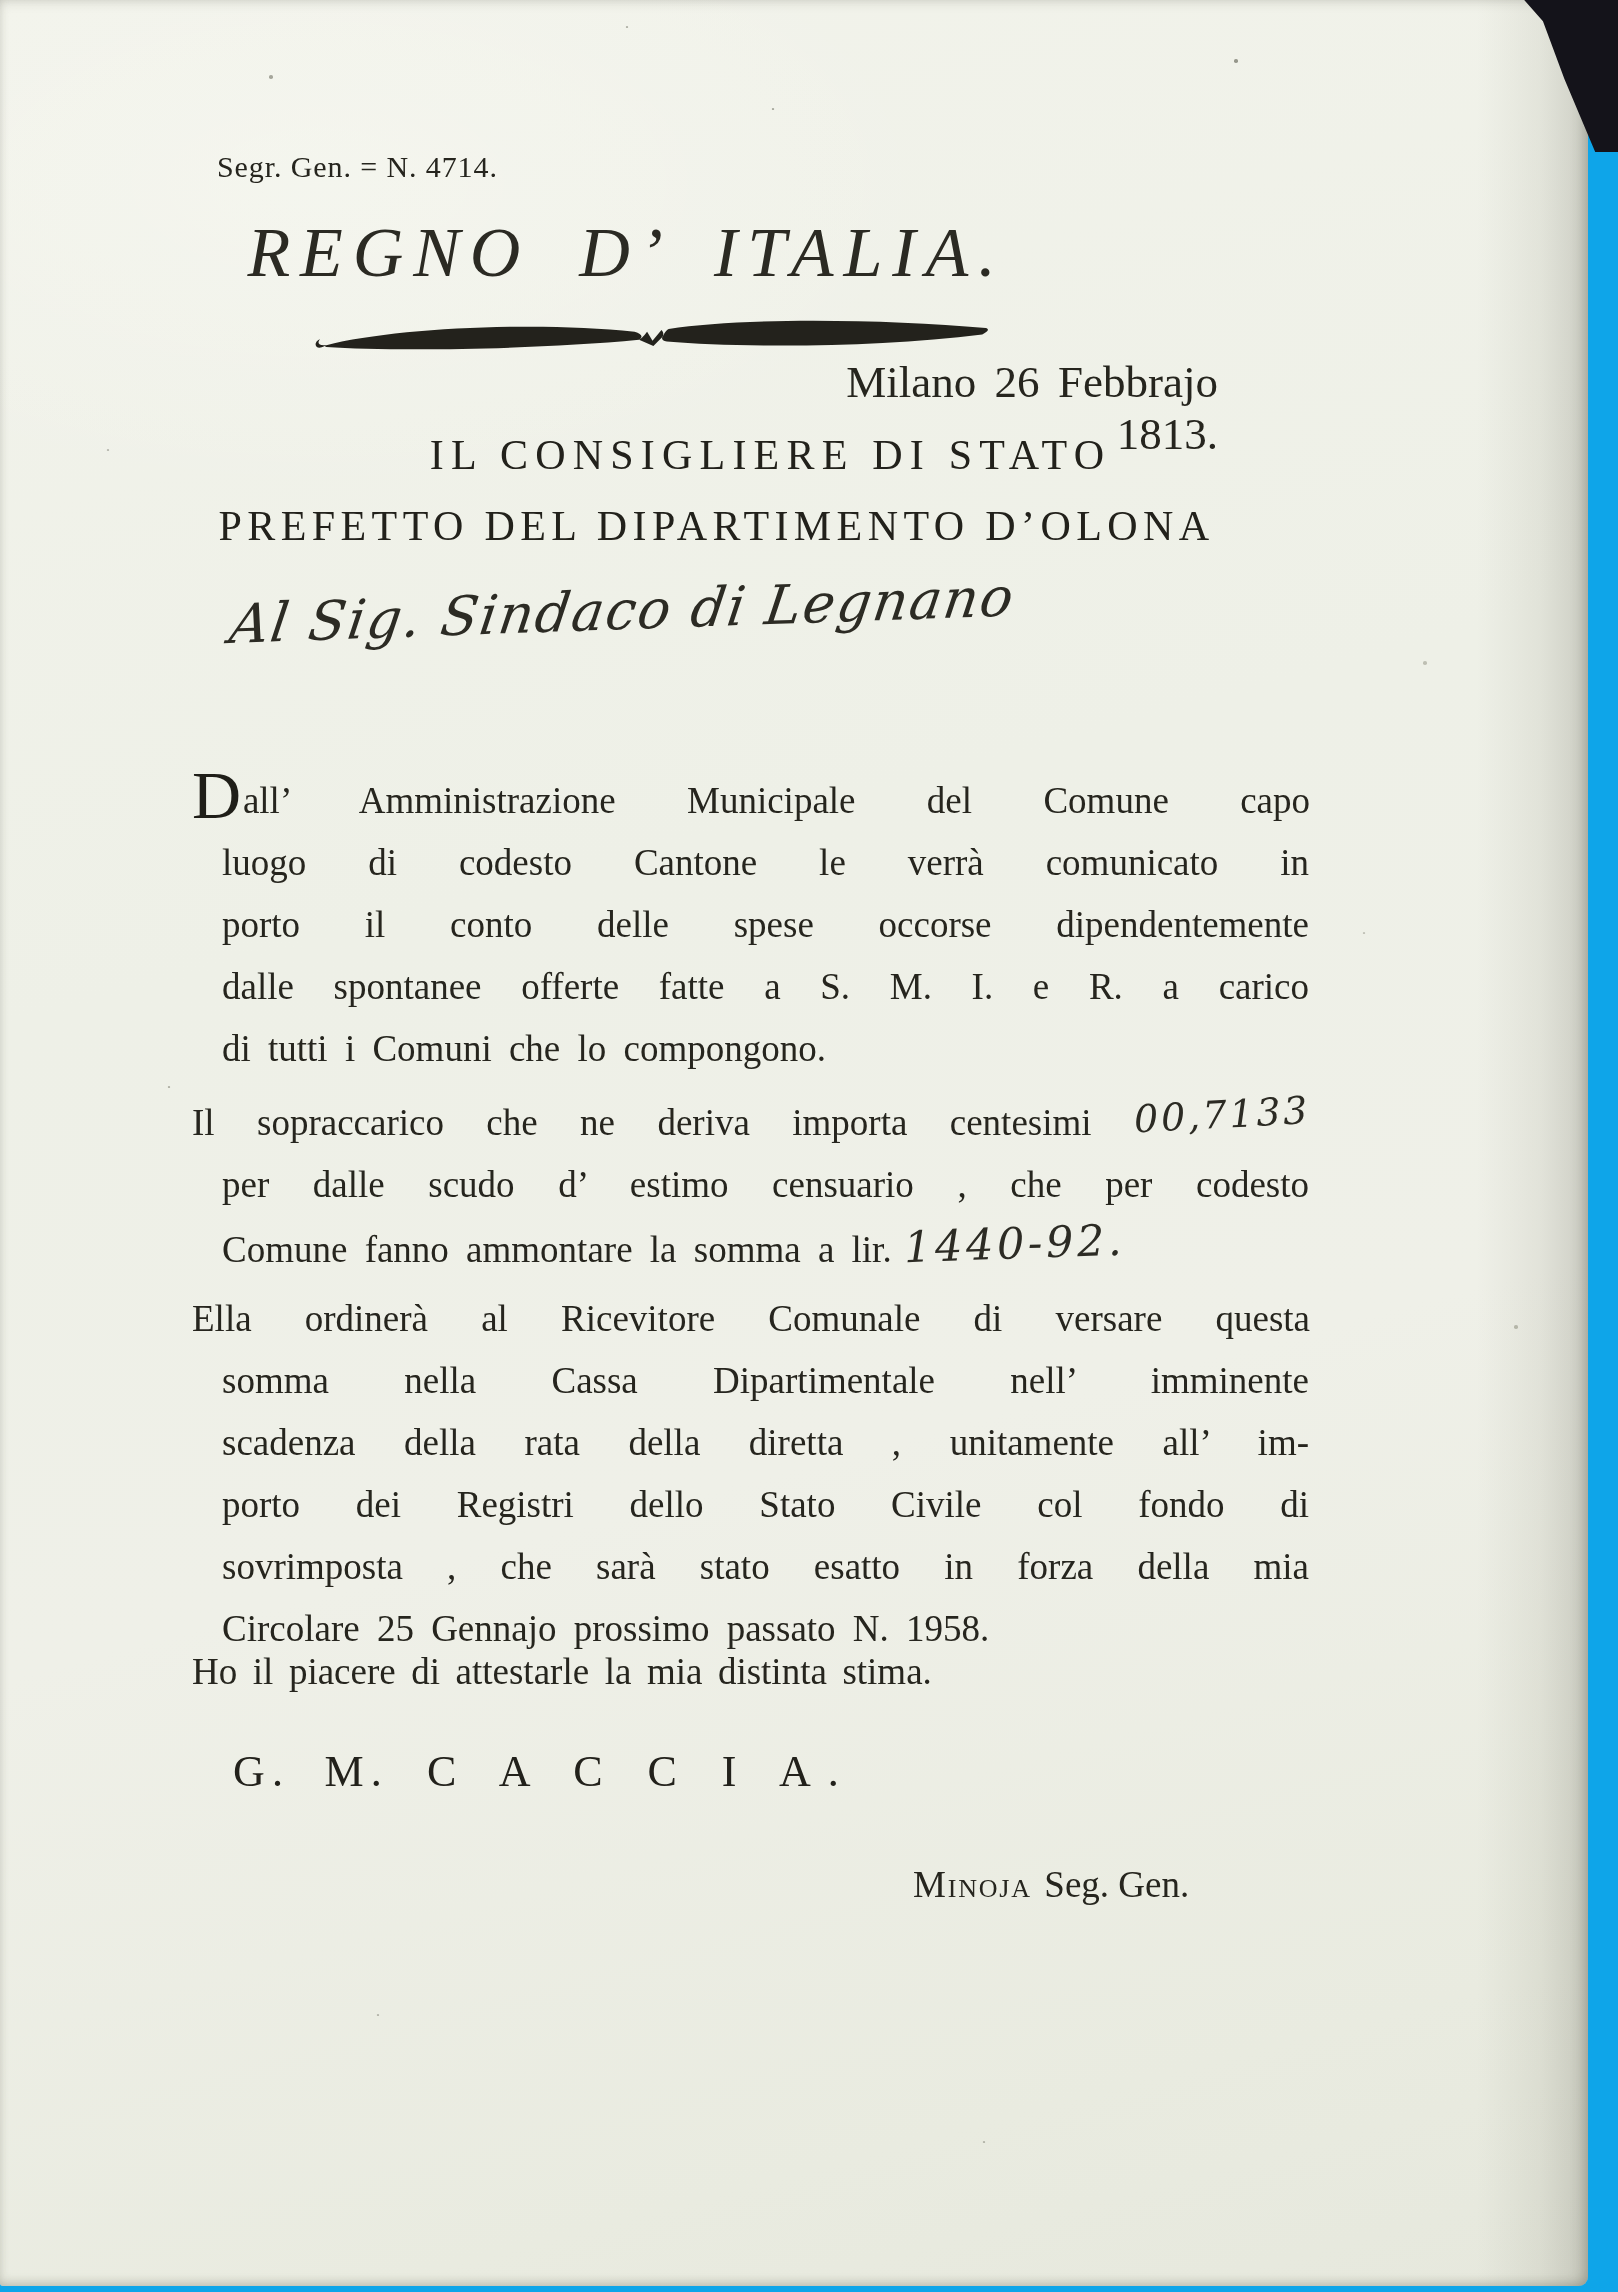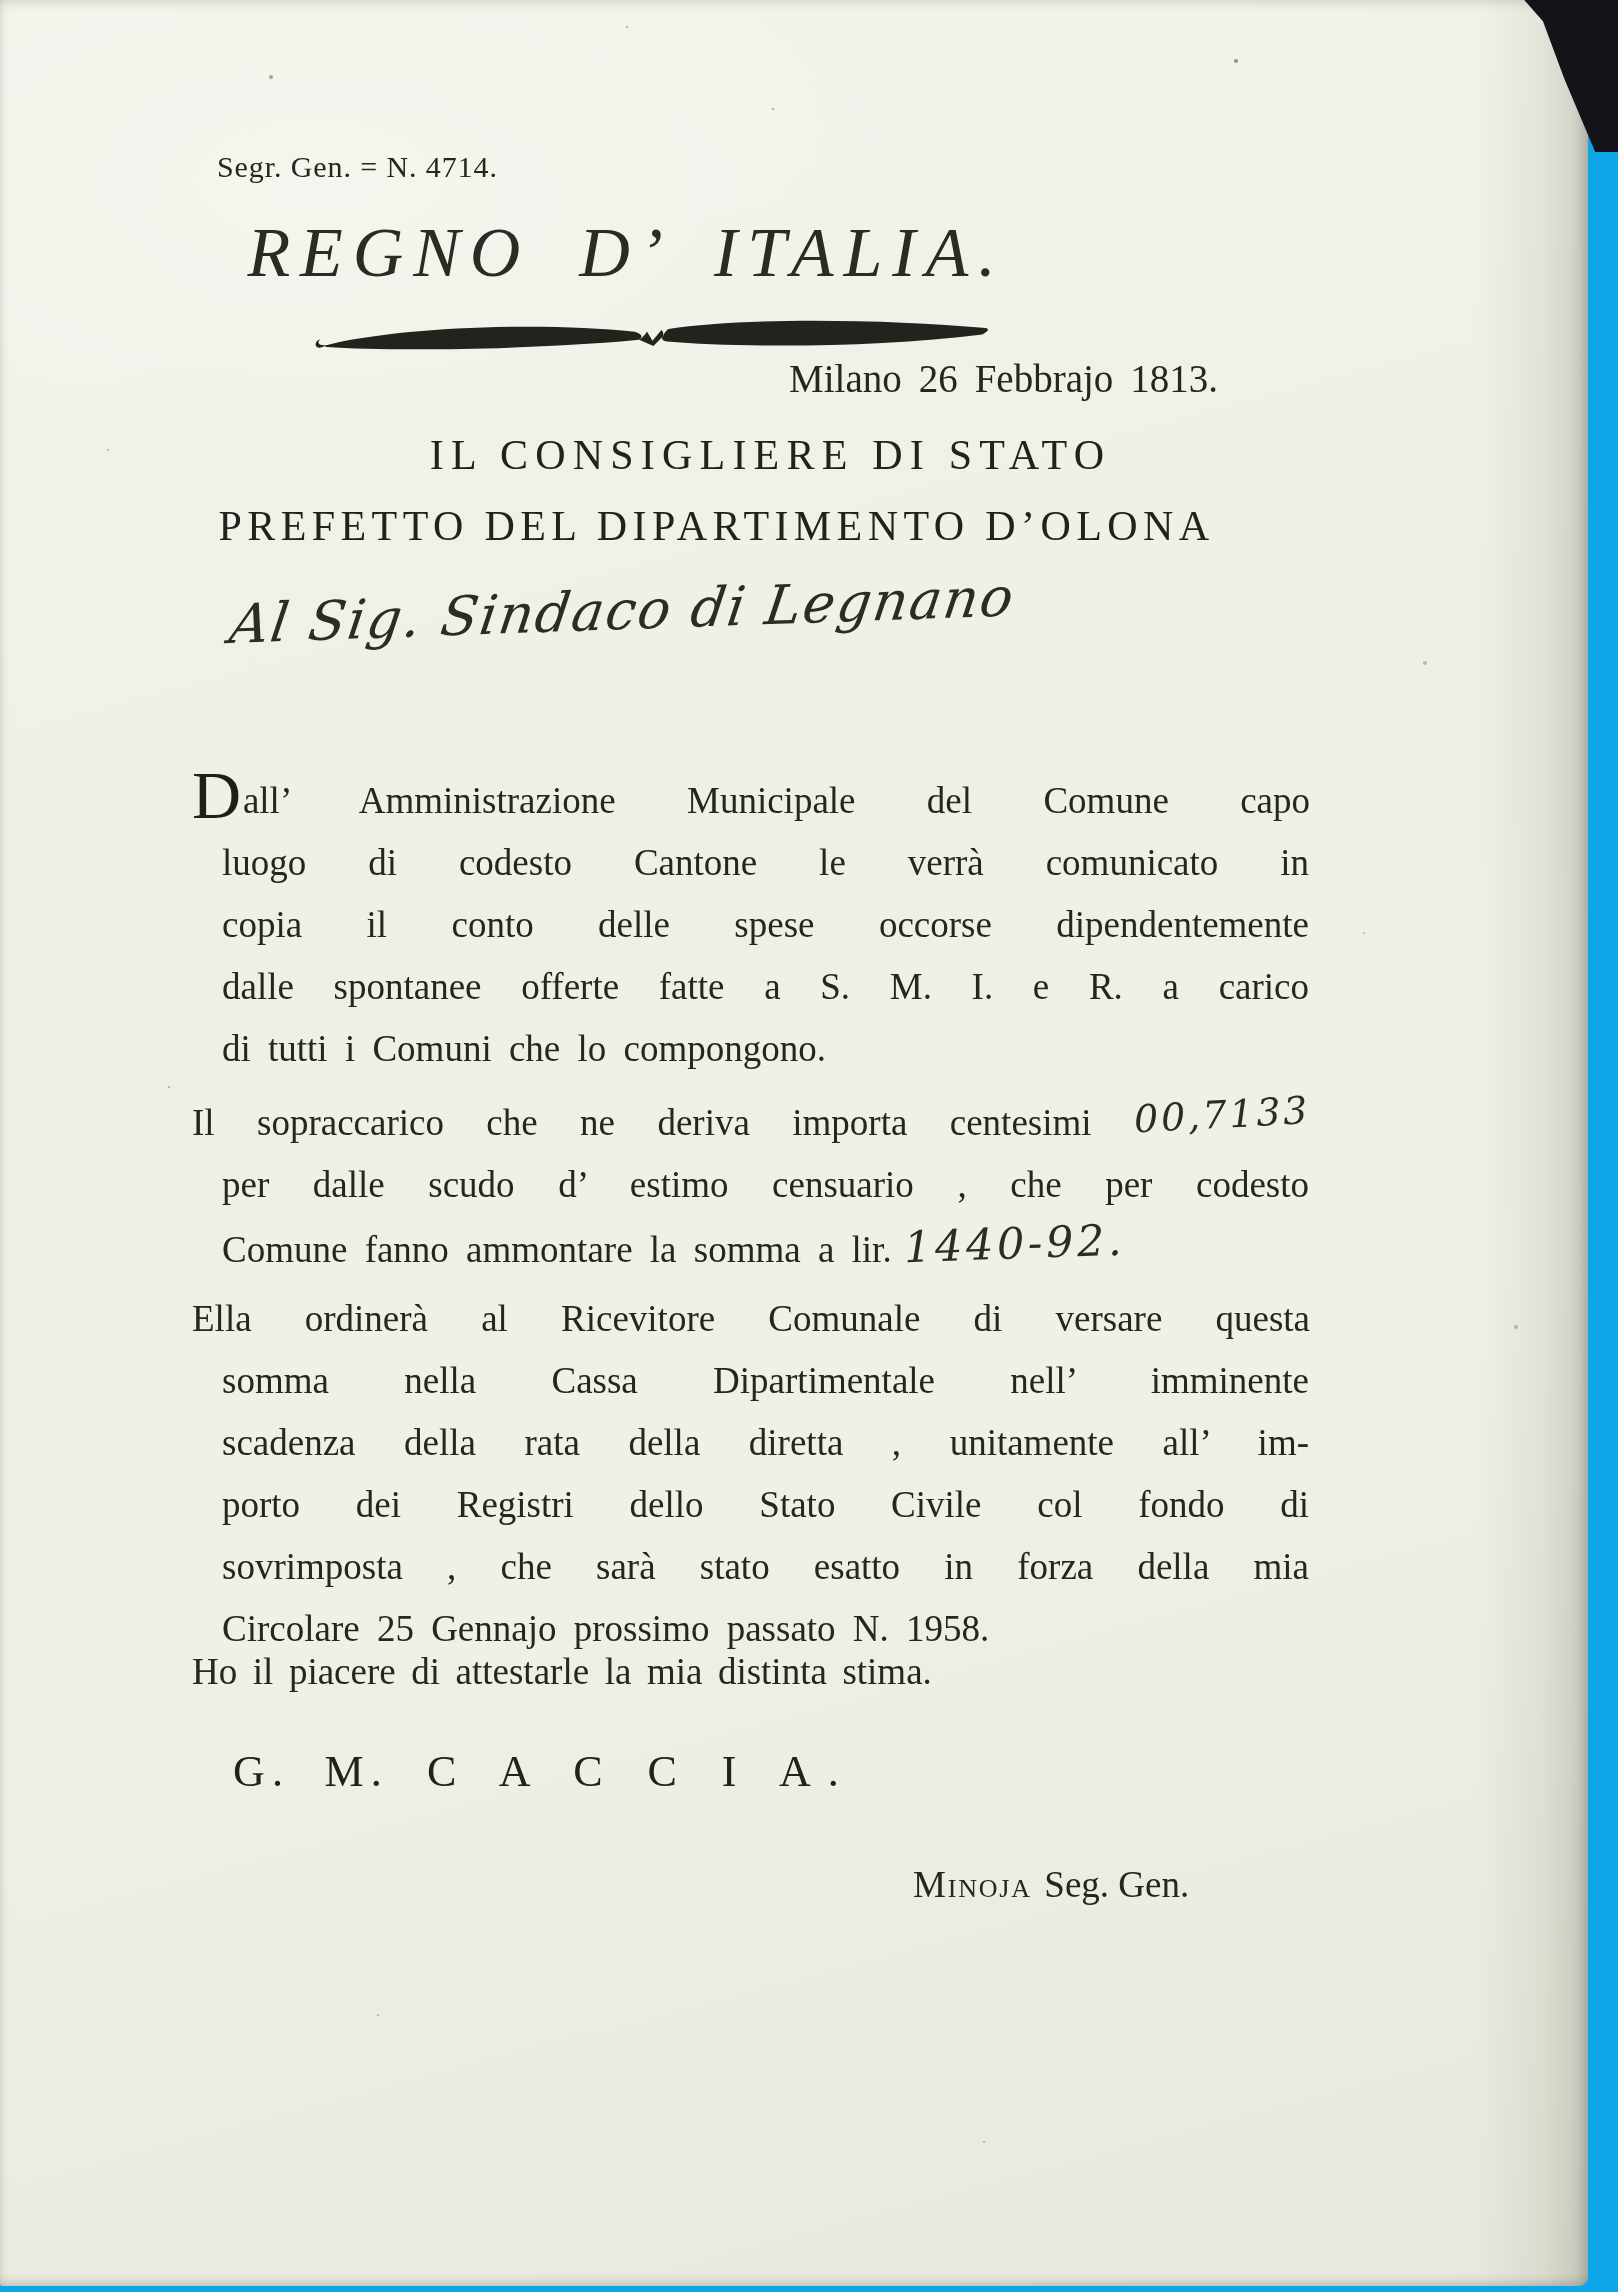--- a/index.html
+++ b/index.html
@@ -22,21 +22,21 @@
     position:absolute;top:0;right:0;width:134px;height:152px;background:#14131a;
     clip-path:polygon(30% 0,100% 0,100% 100%,83% 100%,60% 52%,44% 14%);
   }
   .ink{color:#26251e;}
   .ref{position:absolute;left:217px;top:150px;font-size:30px;letter-spacing:0.9px;}
   .title{
     position:absolute;left:152px;top:213px;width:949px;text-align:center;
     font-style:italic;font-size:70px;letter-spacing:9.9px;word-spacing:21.5px;color:#2b2a23;
   }
   .flourish{position:absolute;left:312px;top:310px;width:681px;height:47px;}
-  .dateline{position:absolute;left:770px;top:356px;width:448px;text-align:right;font-size:39px;word-spacing:7.2px;}
+  .dateline{position:absolute;left:770px;top:356px;width:448px;text-align:right;font-size:45px;word-spacing:7.2px;}
   .h1{position:absolute;left:251px;top:431px;width:1039px;text-align:center;font-size:42px;letter-spacing:7.2px;color:#22211b;}
   .h2{position:absolute;left:161px;top:502px;width:1111px;text-align:center;font-size:42px;letter-spacing:5.4px;color:#22211b;}
   .hand{font-family:"DejaVu Serif","Liberation Serif",serif;font-style:italic;color:#2c2b24;}
   .address{
     position:absolute;left:226px;top:593px;width:734px;font-size:54px;letter-spacing:1.8px;
     transform:rotate(-2deg) skewX(-10deg);transform-origin:left bottom;white-space:nowrap;
   }
   .para{position:absolute;left:222px;width:1087px;font-size:37px;line-height:62px;word-spacing:4.5px;}
   .line{text-align:justify;text-align-last:justify;}
   .line.nolast{text-align:left;text-align-last:auto;word-spacing:8px;}
@@ -94,21 +94,21 @@
     <div class="dateline ink">Milano 26 Febbrajo 1813.</div>
 
     <div class="h1">IL CONSIGLIERE DI STATO</div>
     <div class="h2">PREFETTO DEL DIPARTIMENTO D’OLONA</div>
 
     <div class="address hand">Al Sig. Sindaco di Legnano</div>
 
     <div class="para p1">
       <div class="line first"><span class="dropcap">D</span><span>all’ Amministrazione Municipale del Comune capo</span></div>
       <div class="line">luogo di codesto Cantone le verrà comunicato in</div>
-      <div class="line">copia il conto delle spese occorse dipendentemente</div>
+      <div class="line">porto il conto delle spese occorse dipendentemente</div>
       <div class="line">dalle spontanee offerte fatte a S. M. I. e R. a carico</div>
       <div class="line nolast">di tutti i Comuni che lo compongono.</div>
     </div>
 
     <div class="para p2">
       <div class="line first"><span>Il sopraccarico che ne deriva importa centesimi</span> <span class="hand hand-cent">00,7133</span></div>
       <div class="line">per dalle scudo d’ estimo censuario , che per codesto</div>
       <div class="line nolast"><span>Comune fanno ammontare la somma a lir.</span><span class="hand hand-lire">1440-92.</span></div>
     </div>
 

